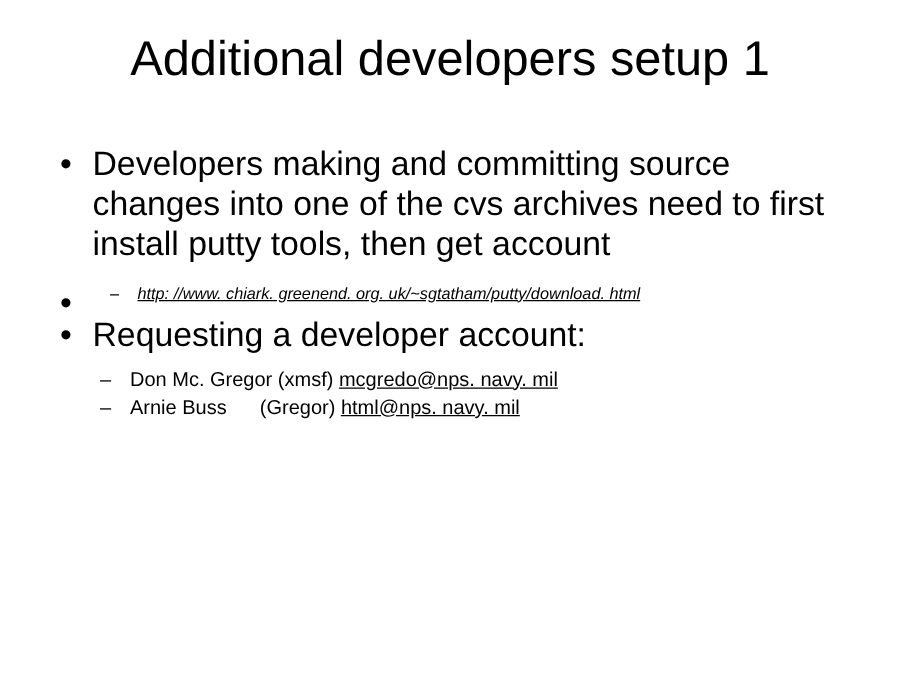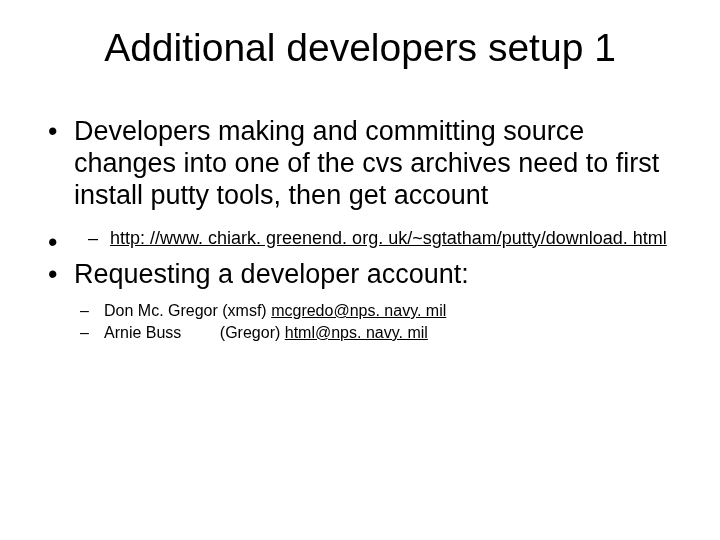--- a/index.html
+++ b/index.html
@@ -6,21 +6,21 @@
   html, body { width: 720px; height: 540px; background: #fff; font-family: Arial, Helvetica, sans-serif; color: #000; }
   .slide { width: 720px; height: 540px; padding: 20px 30px 20px 30px; position: relative; }
   .title { font-size: 39px; font-weight: 400; text-align: center; margin-top: 6px; margin-bottom: 46px; letter-spacing: 0px; }
   .content { padding-left: 12px; }
   ul.level1 { list-style: none; }
   ul.level1 > li { position: relative; padding-left: 32px; font-size: 27px; line-height: 1.18; margin-bottom: 15px; }
   ul.level1 > li::before { content: "•"; position: absolute; left: 6px; top: 0; font-size: 27px; }
   ul.level2 { list-style: none; margin-top: 10px; }
   ul.level2 > li { position: relative; padding-left: 30px; font-size: 16px; line-height: 1.25; margin-bottom: 2px; }
   ul.level2 > li::before { content: "–"; position: absolute; left: 6px; top: 0; }
-  ul.level2.small > li { font-size: 18px; padding-left: 36px; }
+  ul.level2.small > li { font-size: 13px; padding-left: 36px; font-style: italic; }
   ul.level2.small > li::before { left: 14px; }
   .underline { text-decoration: underline; }
   .gap-sm { margin-bottom: 10px !important; }
   .gap-xs { margin-bottom: 6px !important; }
   .contact-name { display: inline-block; }
   .contact-role { display: inline-block; }
 </style>
 </head>
 <body>
 
@@ -44,21 +44,21 @@
 
       <li class="gap-xs">
         <span>Requesting a developer account:</span>
         <ul class="level2">
           <li>
             <span class="contact-name">Don Mc. Gregor</span>
             <span class="contact-role">(xmsf)</span>
             <span class="underline">mcgredo@nps. navy. mil</span>
           </li>
           <li>
-            <span class="contact-name" style="margin-right:34px;">Arnie Buss</span>
+            <span class="contact-name" style="margin-right:22px;">Arnie Buss</span>
             <span class="contact-role">(Gregor)</span>
             <span class="underline">html@nps. navy. mil</span>
           </li>
         </ul>
       </li>
 
     </ul>
   </div>
 </div>
 

